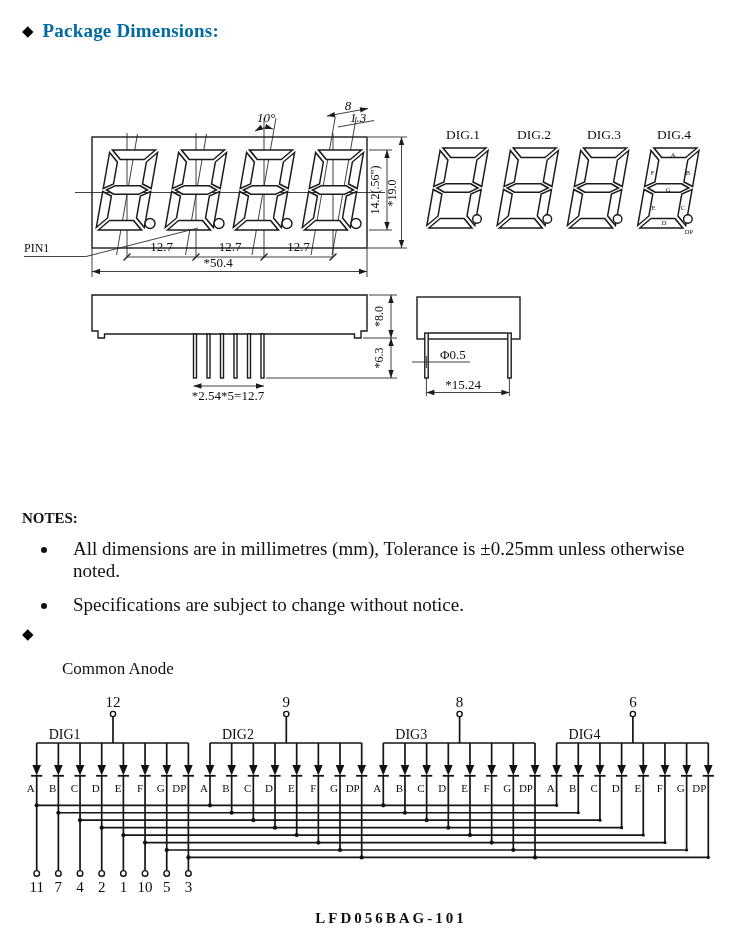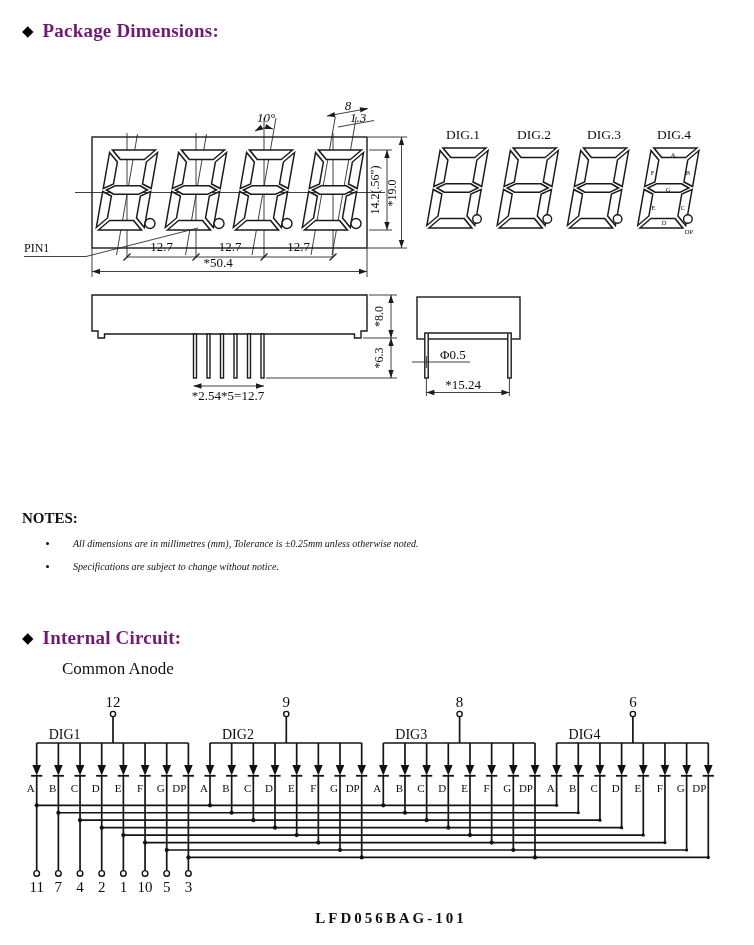--- a/index.html
+++ b/index.html
@@ -1,26 +1,26 @@
 <!DOCTYPE html>
 <html><head>
 <meta charset="utf-8">
 <style>
   html,body{margin:0;padding:0;background:#fff;}
   .page{position:relative;width:754px;height:945px;background:#fff;overflow:hidden;
         font-family:"Liberation Serif","DejaVu Serif",serif;color:#111;}
   .sec-hdr{position:absolute;display:flex;align-items:center;gap:9px;}
   .sec-hdr .bullet{font-size:15px;color:#000;line-height:1;}
-  .sec-hdr .t{font-size:19px;font-weight:bold;color:#701a75;letter-spacing:.2px;}
+  .sec-hdr .t{font-size:19px;font-weight:bold;color:#0369a1;letter-spacing:.2px;}
   #hdr1{left:22px;top:20px;}
   #hdr2{left:22px;top:627px;}
   #notes{position:absolute;left:22px;top:510px;width:700px;}
   #notes .nt{font-size:15px;font-weight:bold;}
   #notes ul{margin:11px 0 0 37px;padding:0;}
-  #notes li{font-size:10px;margin-bottom:12px;padding-left:14px;font-style:italic;}
+  #notes li{font-size:19px;margin-bottom:12px;padding-left:14px;}
   #subtitle{position:absolute;left:62px;top:659px;font-size:17px;}
   #footer{position:absolute;left:0;top:910px;width:754px;text-align:center;
           font-size:15px;font-weight:bold;letter-spacing:3px;transform:translateX(14px);}
   svg{position:absolute;left:0;}
   #pkg-svg{top:60px;}
   #circuit-svg{top:690px;}
   .part{stroke:#1b1b1b;stroke-width:1.4;fill:none;}
   .partf{stroke:#1b1b1b;stroke-width:1.4;fill:#fff;}
   .thin{stroke:#2b2b2b;stroke-width:0.9;fill:none;}
   .dim{stroke:#2b2b2b;stroke-width:0.9;fill:none;marker-start:url(#as);marker-end:url(#ae);}
@@ -182,21 +182,20 @@
   <div id="notes">
     <div class="nt">NOTES:</div>
     <ul>
       <li><span>All dimensions are in millimetres (mm), Tolerance is ±0.25mm unless otherwise noted.</span></li>
       <li><span>Specifications are subject to change without notice.</span></li>
     </ul>
   </div>
 
   <div class="sec-hdr" id="hdr2">
     <span class="bullet">◆</span>
-    <span class="t">Internal Circuit:</span>
   </div>
 
   <div id="subtitle">Common Anode</div>
 
   <svg id="circuit-svg" width="754" height="215" viewBox="0 0 754 215">
       <g>
         <line x1="36.7" y1="115.3" x2="556.6000000000001" y2="115.3" stroke="#141414" stroke-width="1.7"></line>
         <line x1="58.370000000000005" y1="122.75" x2="578.2700000000001" y2="122.75" stroke="#141414" stroke-width="1.7"></line>
         <line x1="80.04" y1="130.2" x2="599.9400000000002" y2="130.2" stroke="#141414" stroke-width="1.7"></line>
         <line x1="101.71000000000001" y1="137.65" x2="621.6100000000001" y2="137.65" stroke="#141414" stroke-width="1.7"></line>

